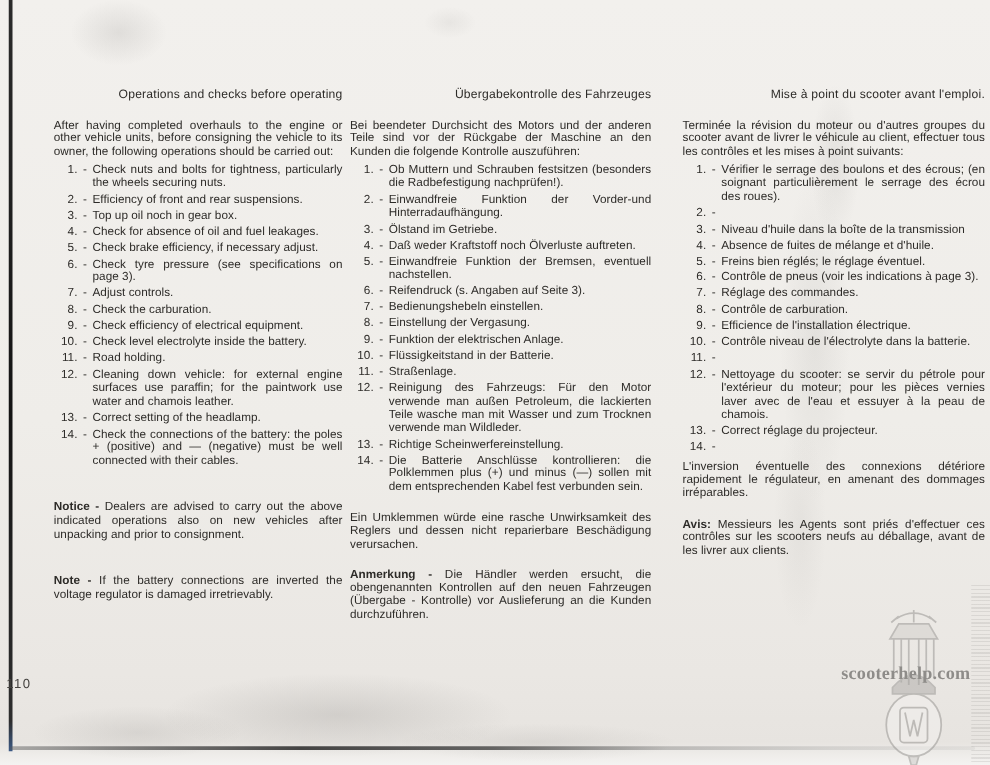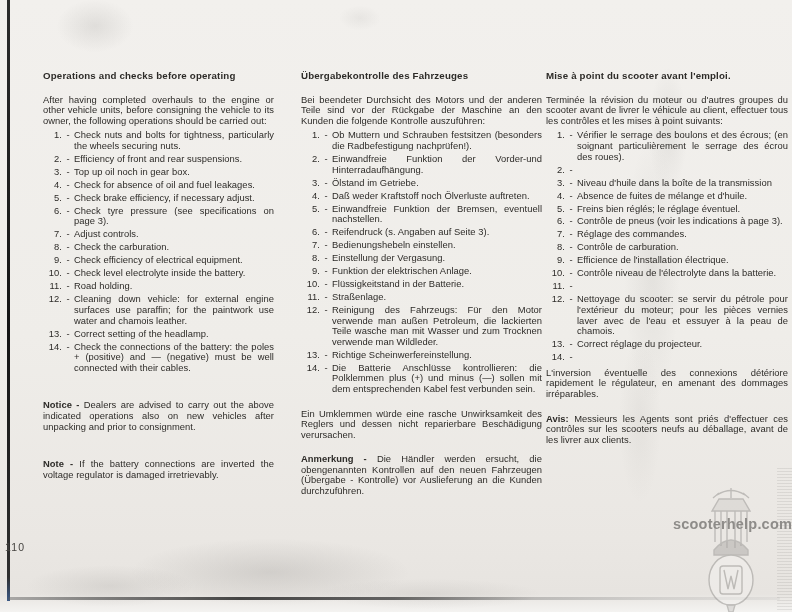--- a/index.html
+++ b/index.html
@@ -41,47 +41,47 @@
   .right-streaks {
     position:absolute; right:0px; top:468px; width:15px; height:144px;
     background:repeating-linear-gradient(to bottom,
       rgba(105,103,100,.16) 0 1px, transparent 1px 3px);
     opacity:.85; pointer-events:none;
   }
 
   
   .col { position:absolute; top:71px; font-size:9.4px; line-height:10.6px; letter-spacing:.04px; }
   .col-en { left:43px;  width:231px; }
-  .col-de { left:301px; width:241px; }
+  .col-de { left:280px; width:241px; }
   .col-fr { left:546px; width:242px; }
 
-  .col h2 { font-size:9.7px; font-weight:bold; margin:0 0 13px 0; letter-spacing:.18px; }
+  .col h2 { font-size:9.7px; font-weight:normal; margin:0 0 13px 0; letter-spacing:.18px;text-align:right; }
   .intro  { margin:0 0 4px 0; text-align:justify; }
 
   ol.items { list-style:none; margin:0; padding:0; }
   li.it { display:flex; margin-top:2.4px; }
   li.it .n { flex:0 0 19px; text-align:right; }
   li.it .d { flex:0 0 12px; text-align:center; }
   li.it .t { flex:1; text-align:justify; }
 
   .notes p { margin:0; text-align:justify; }
   .gap-xl { margin-top:27px !important; }
   .gap-lg { margin-top:14px !important; }
   .gap-sm { margin-top:5px  !important; }
   .lbl { font-weight:bold; }
 
   
   .pagenum {
     position:absolute; left:5px; top:541px;
     font-size:10.5px; letter-spacing:1.2px; color:#454340;
   }
   .wm-text {
-    position:absolute; left:673px; top:516px;
+    position:absolute; left:673px; top:531px;
     font-size:14.5px; font-weight:bold; letter-spacing:.2px;
-    color:#8e8c89; white-space:nowrap;
+    color:#8e8c89; white-space:nowrap;font-family:Liberation Serif, serif;
   }
   .emblem { position:absolute; left:699px; top:486px; width:64px; height:126px; opacity:.55; }
 </style>
 </head>
 <body>
 
 <div class="scan">
 
   <div class="stains"></div>
   <div class="spine"></div>

